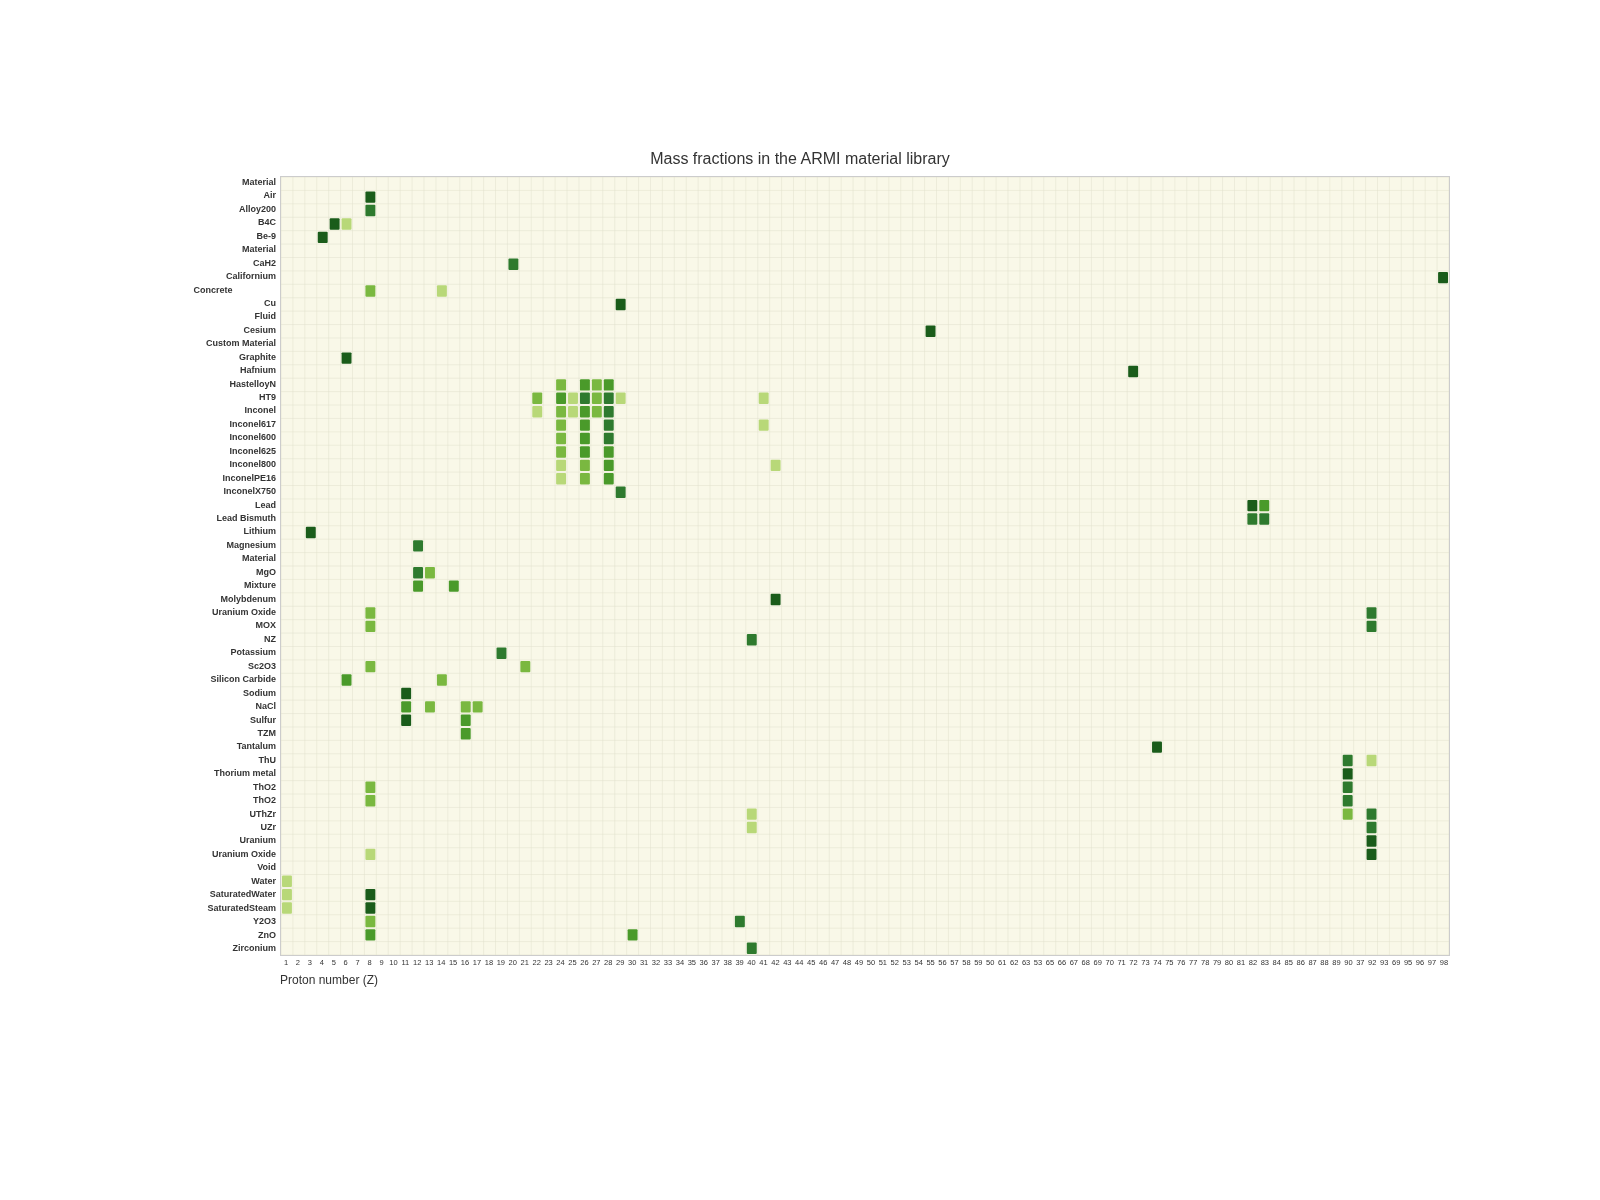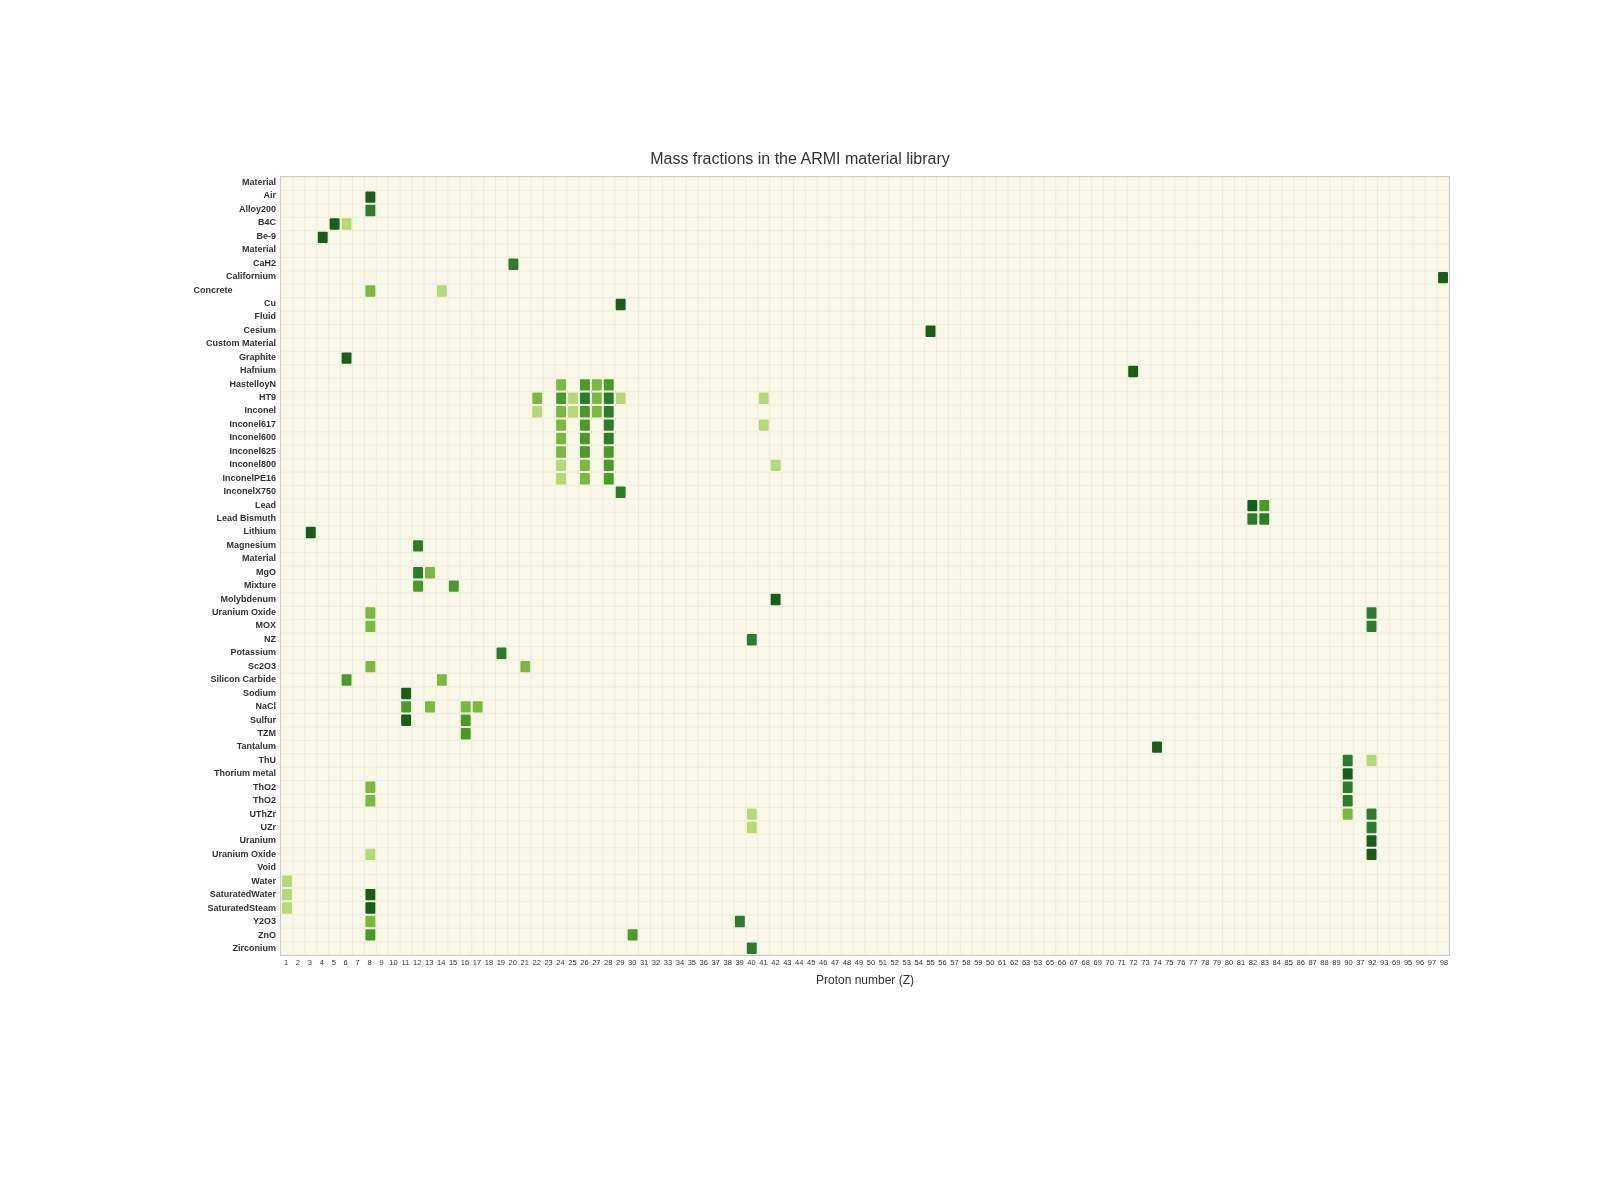--- a/index.html
+++ b/index.html
@@ -60,21 +60,20 @@
       padding-left: 130px;
       margin-top: 2px;
     }
     .x-label {
       font-size: 7.5px;
       color: #333;
       text-align: center;
       flex: 1;
     }
     .x-axis-title {
-      text-align: center;
       font-size: 12px;
       color: #333;
       margin-top: 6px;
       padding-left: 130px;
     }
     svg.plot-svg {
       position: absolute;
       top: 0;
       left: 0;
       width: 100%;

